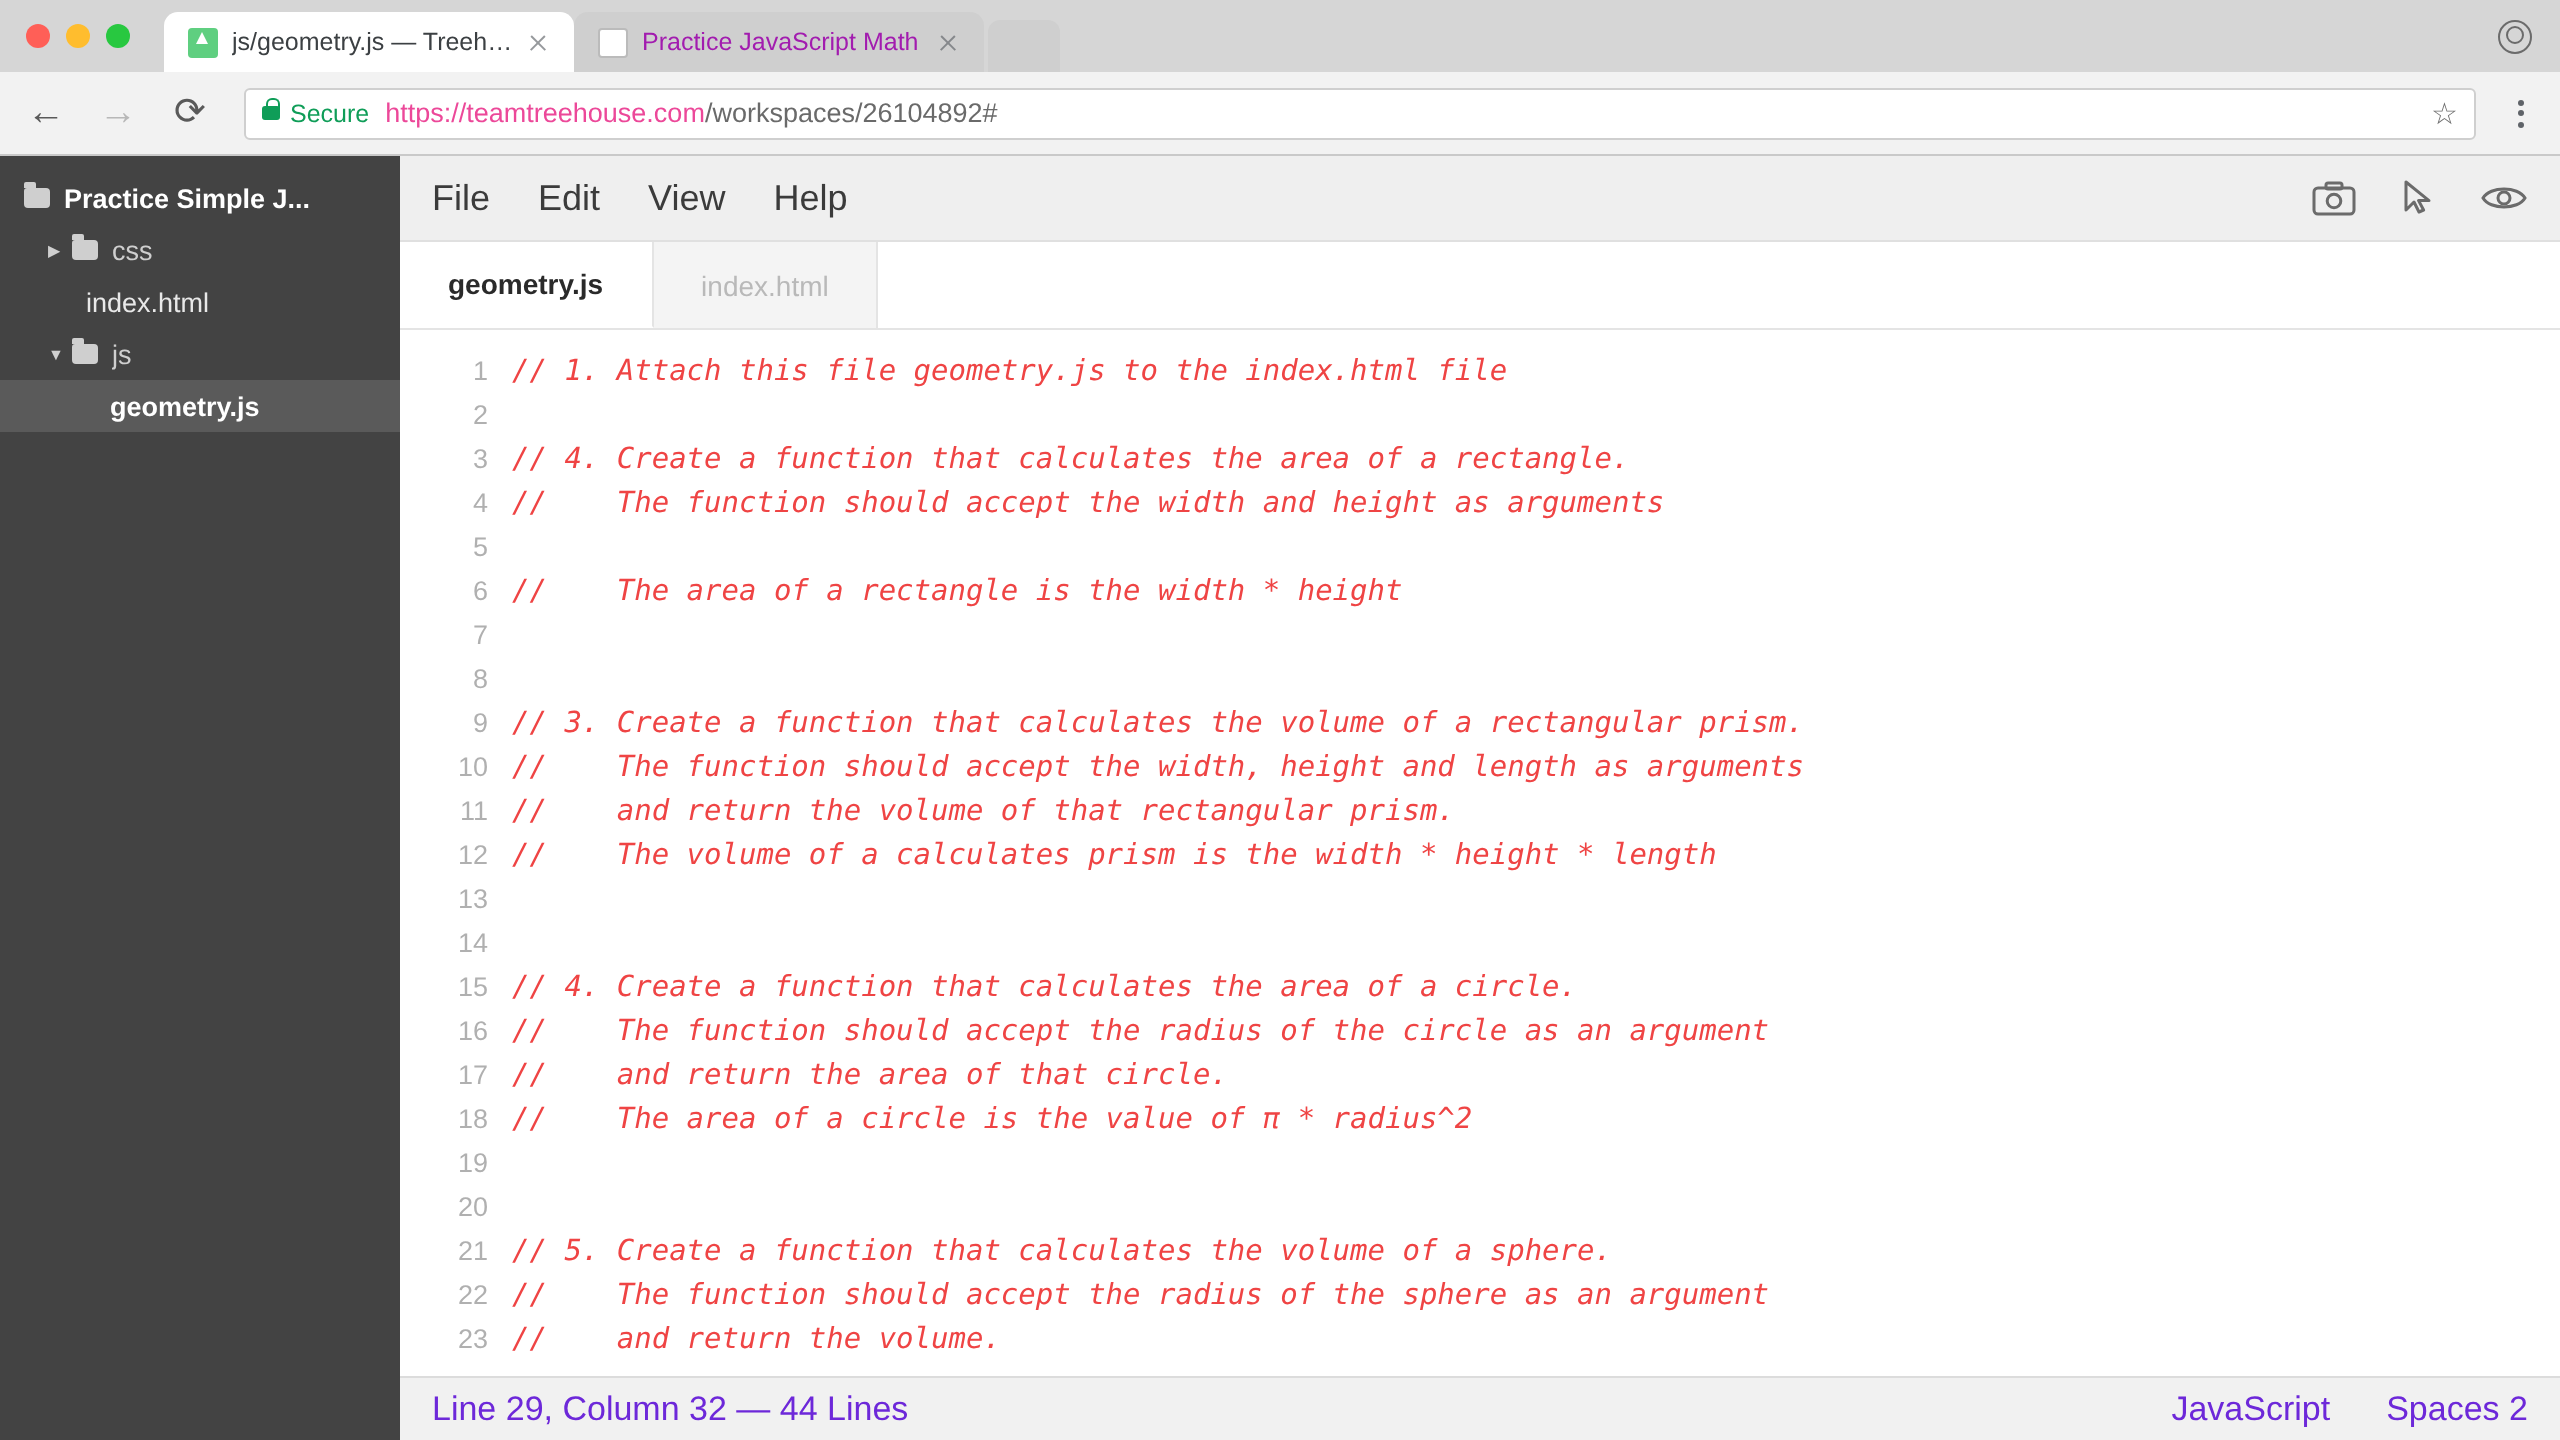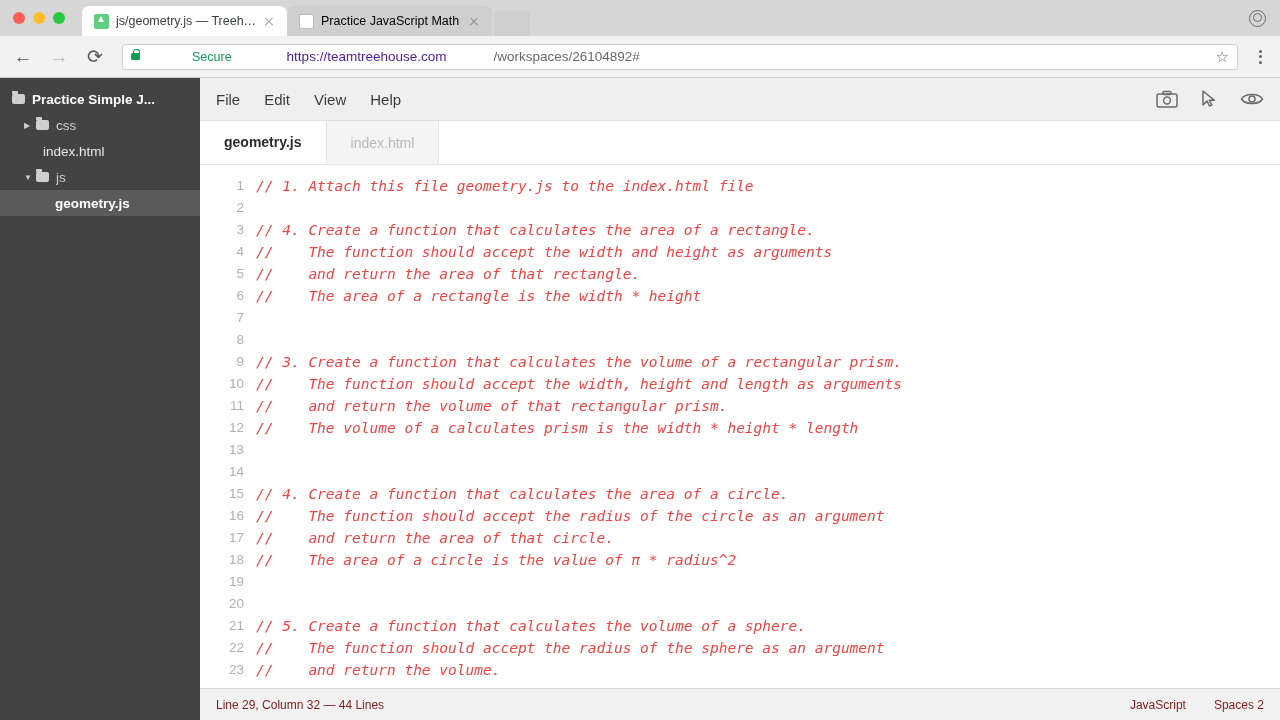--- a/index.html
+++ b/index.html
@@ -38,21 +38,21 @@
     height: 30px;
     display: flex; align-items: center;
     padding: 0 10px 0 12px;
     border-radius: 7px 7px 0 0;
     font-size: 12.5px;
     color: #3c4043;
     max-width: 210px;
     position: relative;
   }
   .tab.active { background: #fff; width: 205px; }
-  .tab.inactive { background: #cfcfcf; width: 205px; color: #000000; }
+  .tab.inactive { background: #cfcfcf; width: 205px; color: #a21caf; }
   .tab .favicon {
     width: 15px; height: 15px; flex: 0 0 15px;
     margin-right: 7px;
     border-radius: 2px;
     display: inline-block;
   }
   .fav-treehouse {
     background: #5fcf80;
     position: relative;
   }
@@ -127,39 +127,38 @@
     flex: 1 1 auto;
     height: 26px;
     background: #fff;
     border: 1px solid #cfcfcf;
     border-radius: 3px;
     display: flex; align-items: center;
     padding: 0 8px;
     font-size: 13.5px;
     color: #202124;
     margin-left: 2px;
-    gap: 47px;
   }
   .lock {
     width: 9px; height: 7px;
     background: #0f9d58;
     border-radius: 1.5px;
     position: relative;
     margin-right: 5px;
   }
   .lock::before {
     content: "";
     position: absolute; left: 1.8px; top: -4px;
     width: 5.4px; height: 5px;
     border: 1.4px solid #0f9d58;
     border-bottom: none;
     border-radius: 3px 3px 0 0;
   }
   .secure-text { color: #0f9d58; font-size: 12.5px; margin-right: 8px; }
-  .url-host { color: #4c1d95; }
+  .url-host { color: #ec4899; }
   .url-path { color: #6a6a6a; }
   .star {
     margin-left: auto; color: #6f6f6f; font-size: 15px;
   }
   .kebab {
     width: 16px; display: flex; flex-direction: column; align-items: center; gap: 2.5px;
   }
   .kebab i { width: 3px; height: 3px; border-radius: 50%; background: #5f6368; display: block; }
 
   
@@ -214,21 +213,21 @@
     min-width: 0;
   }
   .menubar {
     height: 43px;
     background: #efefef;
     border-bottom: 1px solid #e0e0e0;
     display: flex; align-items: center;
     padding: 0 16px;
   }
   .menu-item {
-    font-size: 15px;
+    font-size: 18px;
     color: #3b3b3b;
     padding: 0 14px 0 0;
     margin-right: 10px;
   }
   .menu-right {
     margin-left: auto;
     display: flex; align-items: center; gap: 22px;
     color: #6b6b6b;
   }
   .icon-btn svg { display: block; }
@@ -281,22 +280,22 @@
     color: #ef4444;
     font-style: italic;
     white-space: pre;
   }
   .statusbar {
     height: 32px;
     background: #f1f1f1;
     border-top: 1px solid #dcdcdc;
     display: flex; align-items: center;
     padding: 0 16px;
-    font-size: 12px;
-    color: #7f1d1d;
+    font-size: 17px;
+    color: #6d28d9;
   }
   .status-right { margin-left: auto; display: flex; gap: 28px; align-items: center; }
 </style>
 </head>
 <body>
 
 <div class="browser">
 
   <div class="tabbar">
     <div class="traffic">
@@ -410,21 +409,20 @@
         <div class="code-line">
             <span class="ln">3</span>
             <span class="code-text">// 4. Create a function that calculates the area of a rectangle.</span>
           </div>
         <div class="code-line">
             <span class="ln">4</span>
             <span class="code-text">//    The function should accept the width and height as arguments</span>
           </div>
         <div class="code-line">
             <span class="ln">5</span>
-            <span class="code-text">//    and return the area of that rectangle.</span>
           </div>
         <div class="code-line">
             <span class="ln">6</span>
             <span class="code-text">//    The area of a rectangle is the width * height</span>
           </div>
         <div class="code-line">
             <span class="ln">7</span>
             <span class="code-text"></span>
           </div>
         <div class="code-line">

